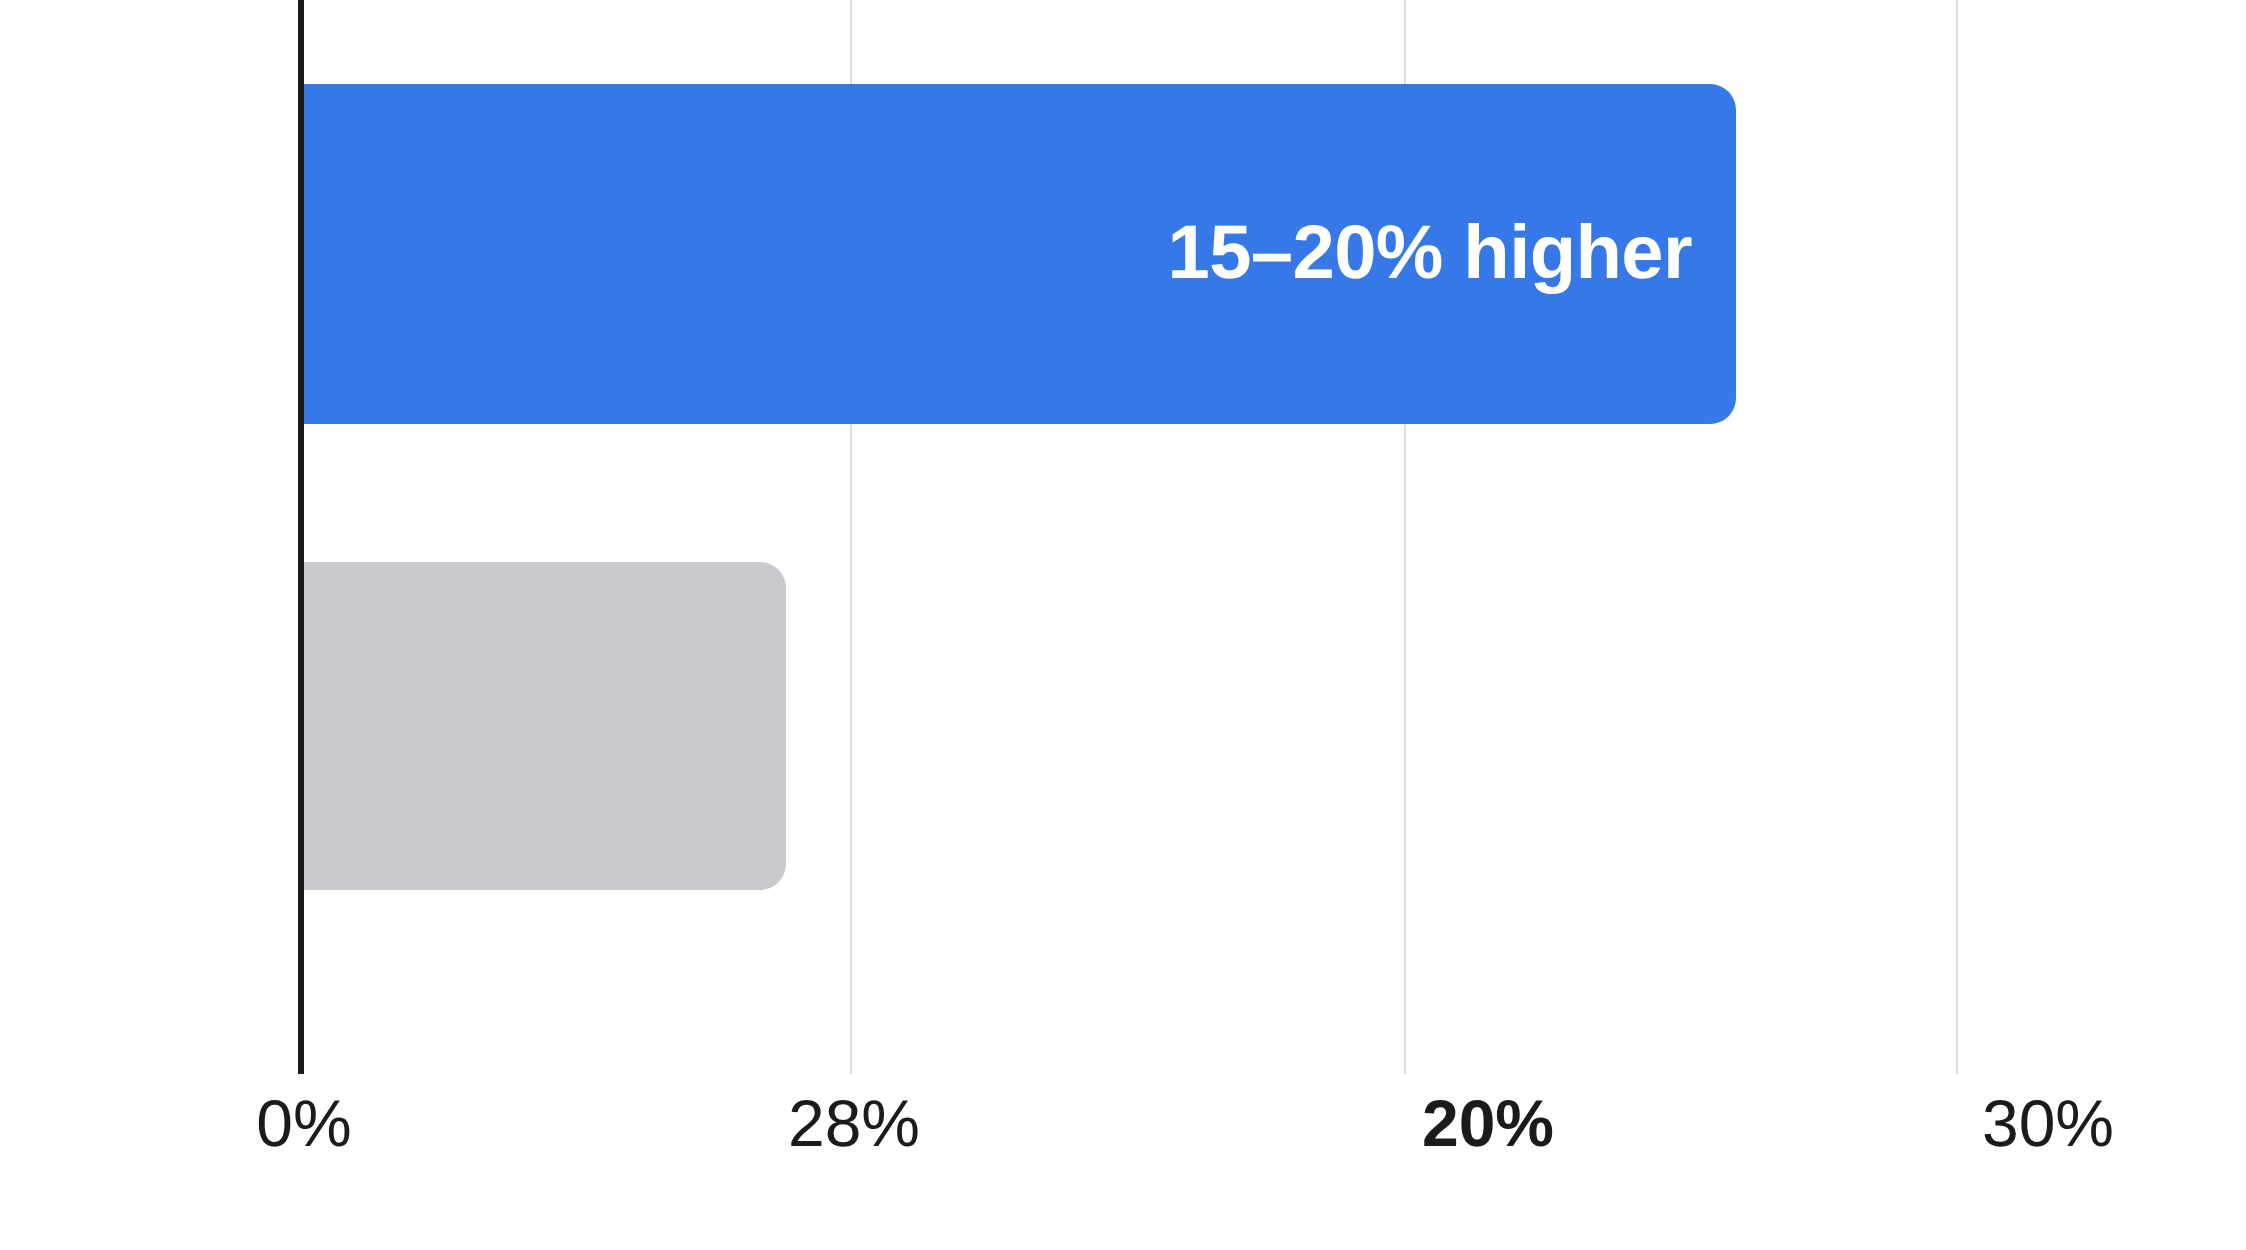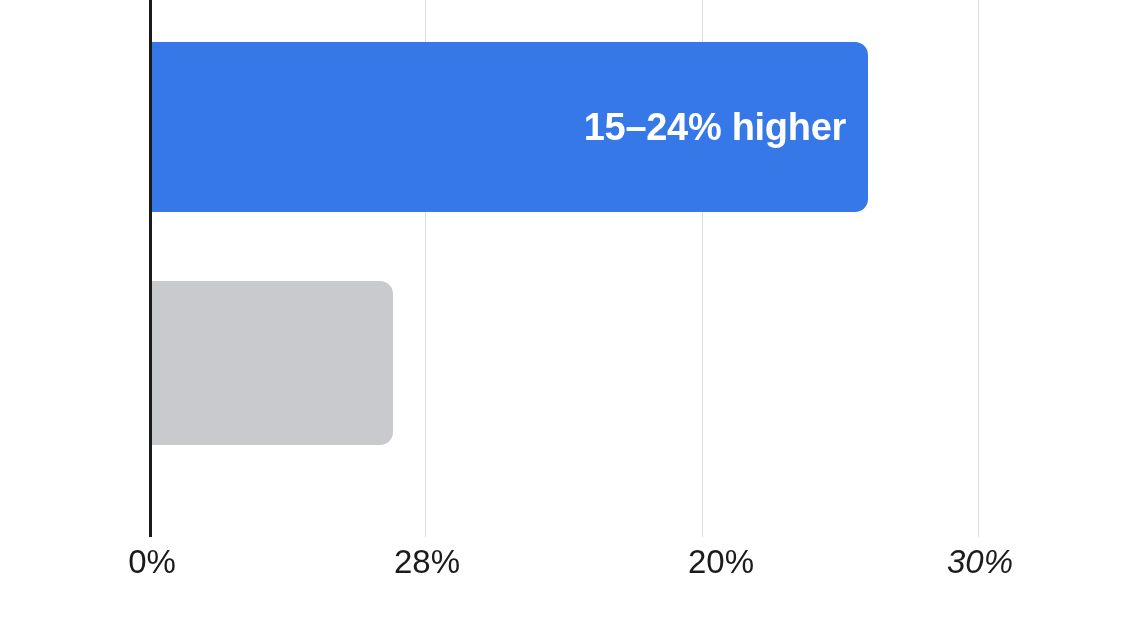--- a/index.html
+++ b/index.html
@@ -100,27 +100,27 @@
 
 <div id="chart-root">
 
   <div class="plot">
 
     <div class="gridline" style="left:425px;"></div>
     <div class="gridline" style="left:702px;"></div>
     <div class="gridline" style="left:978px;"></div>
 
     <div class="bar primary" style="top:42px; height:170px; width:718px;">
-      <span class="bar-value-label">15–24% higher</span>
+      <span class="bar-value-label">15–20% higher</span>
     </div>
 
     <div class="bar secondary" style="top:281px; height:164px; width:243px;"></div>
 
     <div class="axis-line"></div>
   </div>
 
 
   <div class="tick-label" style="left:152px;">0%</div>
   <div class="tick-label" style="left:427px;">28%</div>
-  <div class="tick-label" style="left:721px;">20%</div>
-  <div class="tick-label" style="left:980px;font-style:italic;">30%</div>
+  <div class="tick-label" style="left:744px;font-weight:bold;">20%</div>
+  <div class="tick-label" style="left:1024px;">30%</div>
 
 </div>
 
 </body></html>

